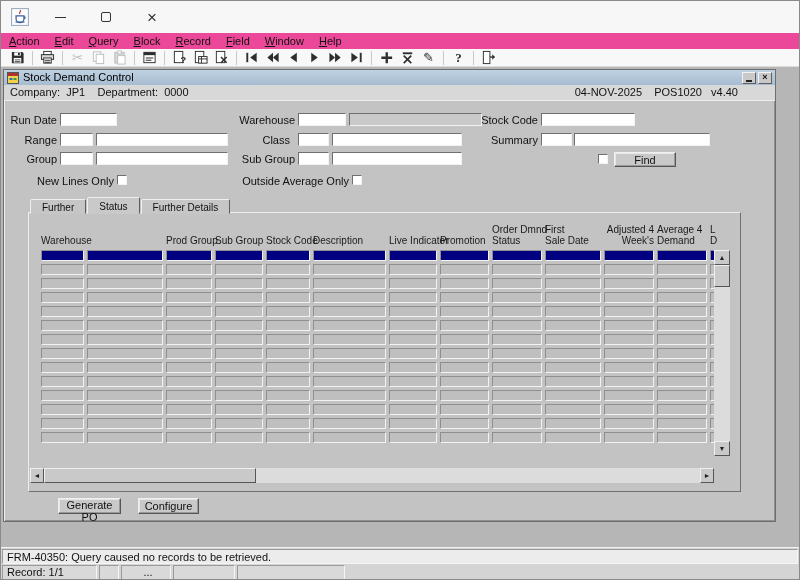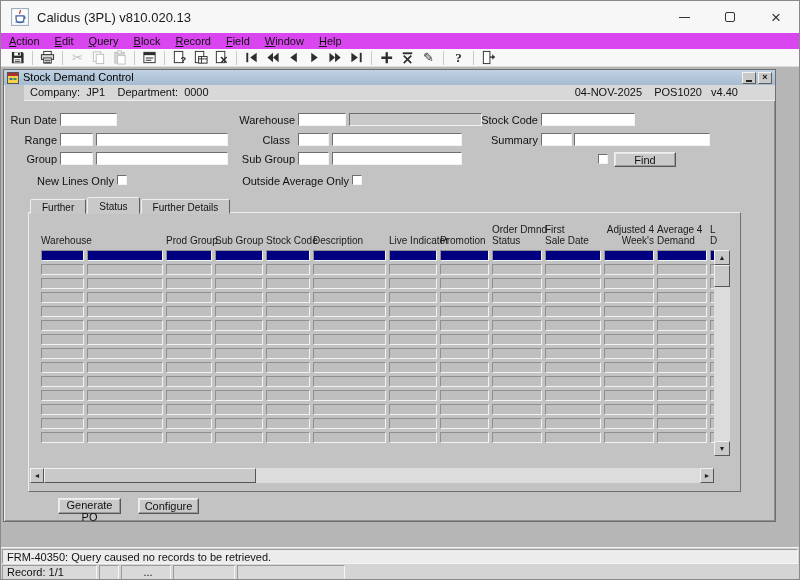--- a/index.html
+++ b/index.html
@@ -11,21 +11,21 @@
   .titlebar { height:32px; background:#f7f7f7; display:flex; align-items:center; padding-left:10px; flex:0 0 auto; }
   .titlebar .app-icon { width:18px; height:18px; margin-right:8px; }
   .titlebar .title { font-size:13px; color:#1b1b1b; flex:1; }
   .win-controls { display:flex; height:100%; }
   .win-ctl { width:46px; display:flex; align-items:center; justify-content:center; color:#222; }
   .glyph-min { width:11px; border-top:1.2px solid #333; display:inline-block; }
   .glyph-max { width:10px; height:10px; border:1.2px solid #333; border-radius:2px; display:inline-block; }
   .glyph-close { font-size:17px; line-height:17px; color:#333; }
 
   
-  .menubar { height:16px; display:flex; align-items:center; gap:15px; padding-left:8px; font-size:11px; color:#111; background:#d946ef; flex:0 0 auto; }
+  .menubar { height:16px; display:flex; align-items:center; gap:15px; padding-left:8px; font-size:11px; color:#111; background:#ec4899; flex:0 0 auto; }
   .menu-item .u { text-decoration:underline; }
 
   
   .toolbar { height:18px; display:flex; align-items:center; padding-left:6px; background:#f8f8f8; border-bottom:1px solid #dcdcdc; flex:0 0 auto; }
   .tbtn { width:21px; height:17px; display:flex; align-items:center; justify-content:center; color:#2e2e2e; font-size:13px; }
   .tbtn svg { display:block; }
   .tbtn.disabled { color:#bdbdbd; }
   .tsep { width:1px; height:14px; background:#c9c9c9; margin:0 4px; }
 
   
@@ -33,21 +33,21 @@
   .watermark { position:absolute; left:280px; top:442px; font-size:46px; font-weight:bold; letter-spacing:6px; color:#cdcdcd; z-index:1; white-space:nowrap; }
 
   
   .fwin { position:absolute; left:2px; top:2px; width:773px; height:453px; background:#c3c3c3; border:1px solid #6e6e6e; box-shadow:inset 1px 1px 0 #efefef, inset -1px -1px 0 #8f8f8f; z-index:2; }
   .ftitle { height:15px; background:linear-gradient(#c0d2e3,#a6bcd0); display:flex; align-items:center; padding:0 3px; font-size:11px; color:#000; }
   .ftitle .ficon { width:12px; height:12px; margin-right:4px; }
   .ftitle .ftext { flex:1; line-height:15px; }
   .fbtn { width:14px; height:12px; margin-left:2px; background:#c9c9c9; border:1px solid; border-color:#f2f2f2 #5e5e5e #5e5e5e #f2f2f2; display:flex; align-items:center; justify-content:center; font-size:9px; line-height:9px; color:#111; }
   .fbtn .minbar { width:6px; border-top:2px solid #222; margin-top:6px; display:inline-block; }
 
-  .infostrip { height:16px; background:#d8d8d8; border-bottom:1px solid #eee; position:relative; font-size:11px; color:#111;margin-left:20px; }
+  .infostrip { height:16px; background:#d8d8d8; border-bottom:1px solid #eee; position:relative; font-size:11px; color:#111; }
   .infostrip .left { position:absolute; left:6px; top:1px; }
   .infostrip .date { position:absolute; right:133px; top:1px; }
   .infostrip .prog { position:absolute; right:37px; top:1px; }
 
   .fbody { position:relative; height:408px; font-size:11px; color:#111; }
 
   .lbl { position:absolute; height:13px; line-height:13px; text-align:right; white-space:nowrap; }
   .inp { position:absolute; height:13px; background:#fff; border:1px solid; border-color:#6f6f6f #f2f2f2 #f2f2f2 #6f6f6f; font:11px "Liberation Sans",sans-serif; padding:0 2px; }
   .inp.dis { background:#c9c9c9; }
   .cb { position:absolute; width:10px; height:10px; background:#fff; border:1px solid; border-color:#6f6f6f #f2f2f2 #f2f2f2 #6f6f6f; }
@@ -92,21 +92,20 @@
   <div class="titlebar">
     <span class="app-icon">
       <svg width="18" height="18" viewBox="0 0 16 16">
           <rect x="0.5" y="0.5" width="15" height="15" fill="#fdfdfd" stroke="#9fb0c0"></rect>
           <path d="M8 2c1.6 1.2-1.6 2 0 3.4" stroke="#c03a2b" fill="none" stroke-width="1.1"></path>
           <path d="M4.5 7h7v2.6a3.5 3.5 0 0 1-7 0z" fill="#fff" stroke="#3b5fa0" stroke-width="1.1"></path>
           <path d="M11.5 7.6c1.4 0 1.4 2 0 2" stroke="#3b5fa0" fill="none"></path>
           <path d="M4 12.5h8" stroke="#3b5fa0"></path>
         </svg>
     </span>
-    <span class="title">Calidus (3PL) v810.020.13</span>
     <div class="win-controls">
       <div class="win-ctl">
           <span class="glyph-min"></span>
         </div>
       <div class="win-ctl">
           <span class="glyph-max"></span>
         </div>
       <div class="win-ctl">
           <span class="glyph-close">×</span>
         </div>

